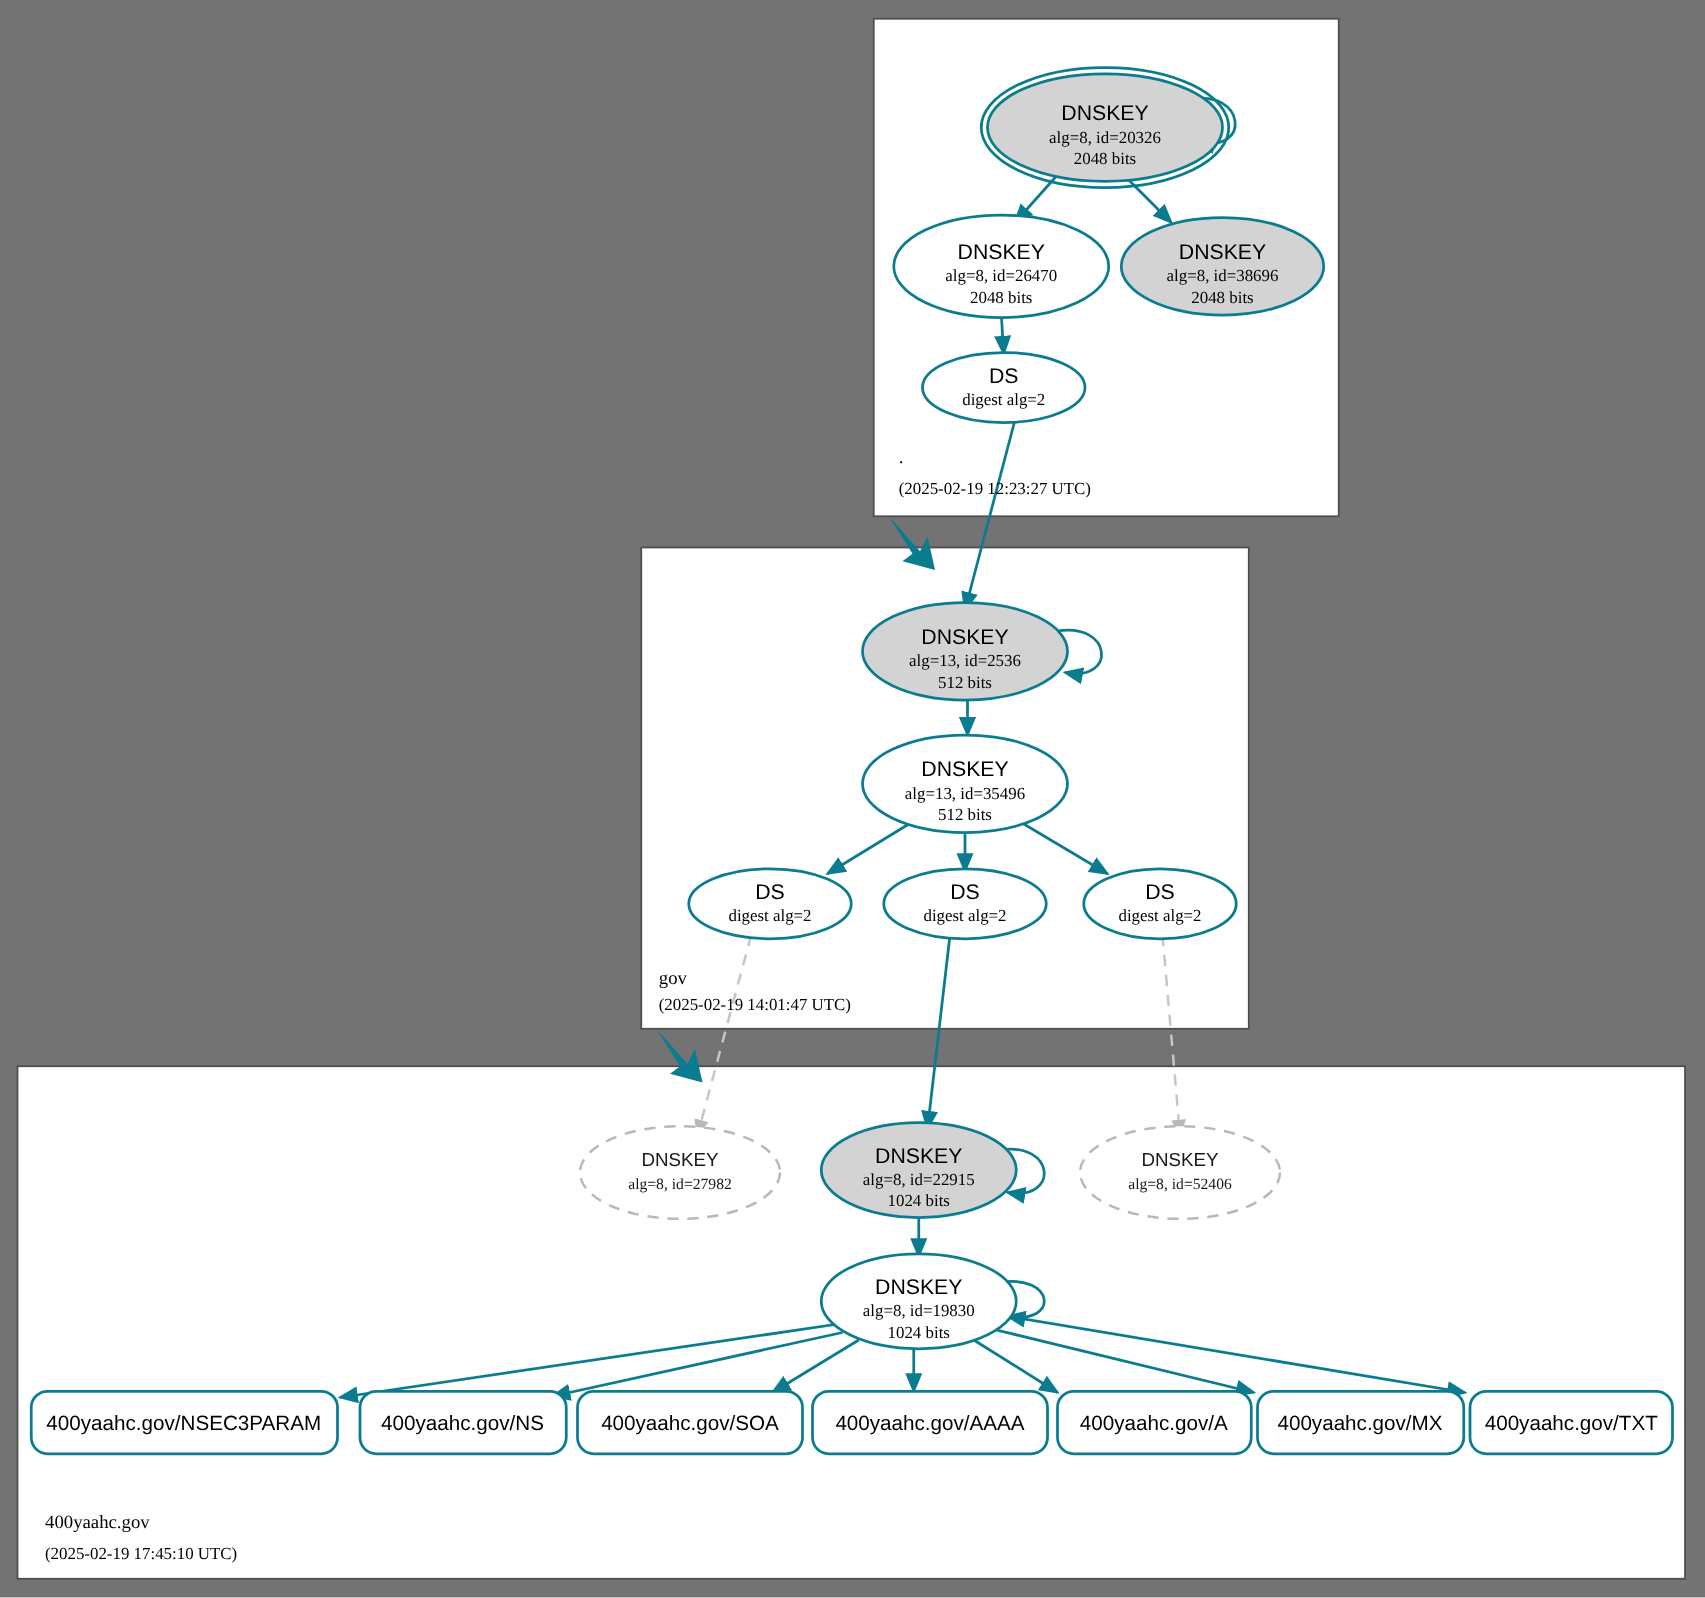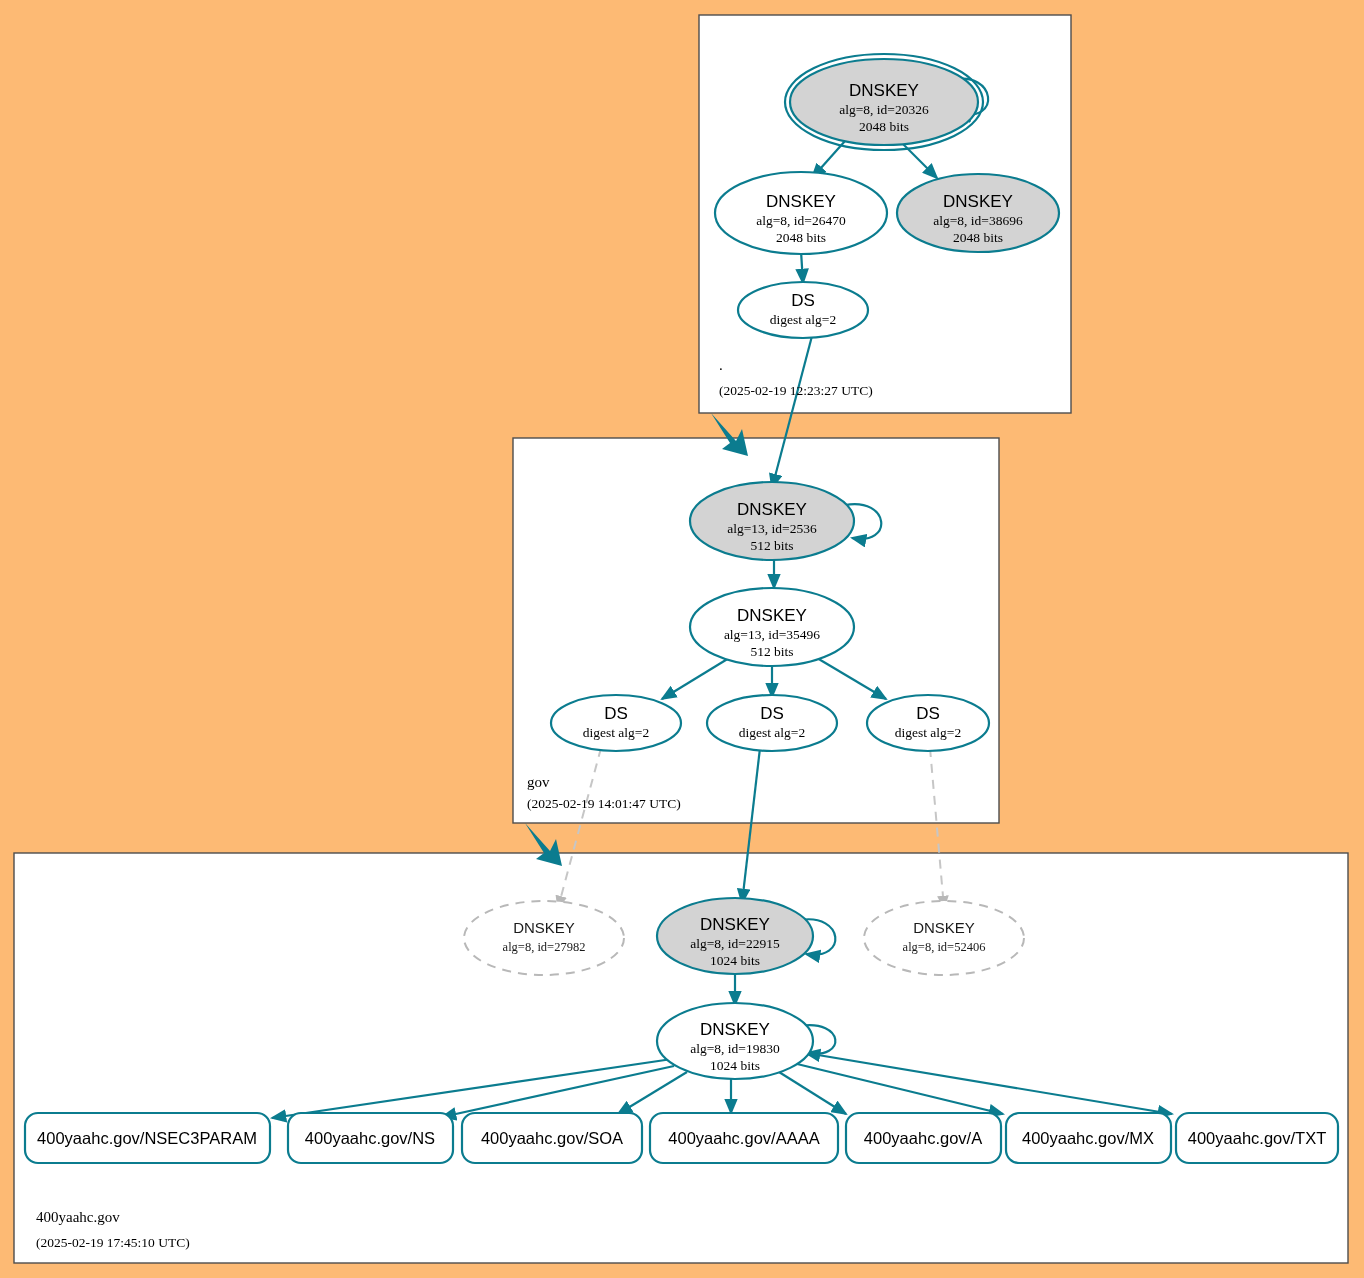--- a/index.html
+++ b/index.html
@@ -4,21 +4,21 @@
 <style>
   html, body {
     margin: 0;
     padding: 0;
     background: #ffffff;
   }
   #stage {
     position: relative;
     width: 1364px;
     height: 1278px;
-    background: #fdba74;
+    background: #737373;
     font-family: "Liberation Sans", sans-serif;
   }
   svg { display: block; }
 
   
   .zone-box {
     fill: #ffffff;
     stroke: #4d4d4d;
     stroke-width: 1.4;
   }

